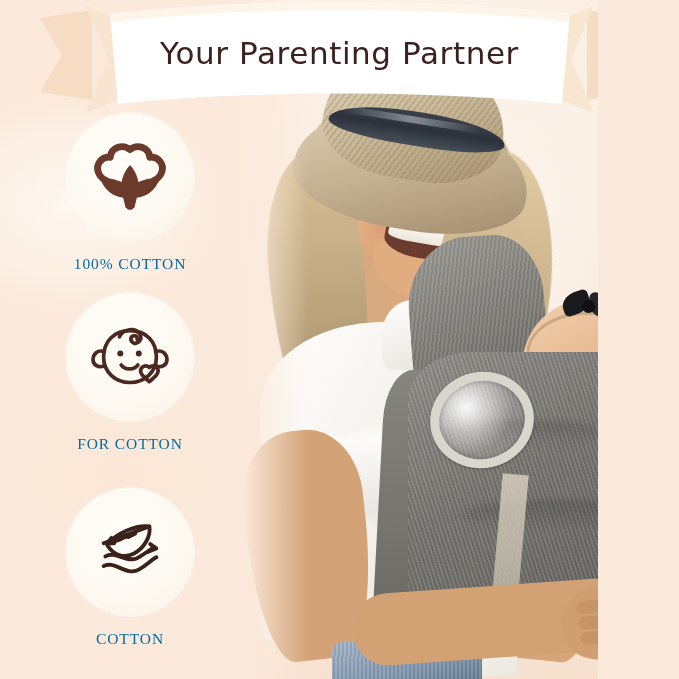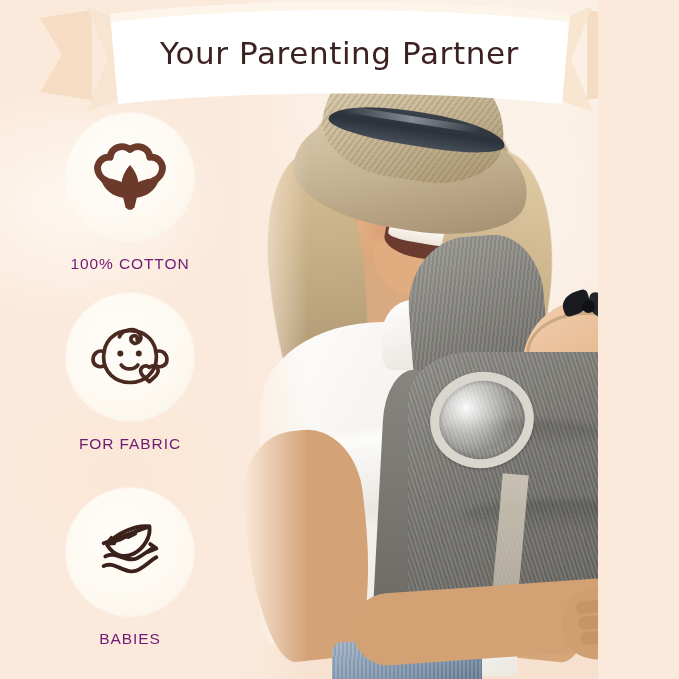--- a/index.html
+++ b/index.html
@@ -204,22 +204,22 @@
     font-family:"DejaVu Sans", sans-serif;
     font-size:31px;font-weight:400;color:#3b2220;letter-spacing:.6px;
     display:inline-block;transform:translateY(-6px);white-space:nowrap;}
 
   
   .feature{position:absolute;width:196px;text-align:center;left:32px;}
   .fcircle{width:128px;height:128px;border-radius:50%;margin:0 auto;
     background:radial-gradient(circle at 42% 36%, #fffdf9 0%, #fdf9f1 62%, #f9f1e4 100%);
     display:flex;align-items:center;justify-content:center;
     box-shadow:0 0 0 1px rgba(255,255,255,.4);}
-  .flabel{margin-top:13px;font-family:Liberation Sans, sans-serif;
-    font-size:15.5px;color:#701a75;letter-spacing:.9px;line-height:1.32;font-weight:400;}
+  .flabel{margin-top:13px;font-family:Liberation Serif, serif;
+    font-size:15.5px;color:#0369a1;letter-spacing:.9px;line-height:1.32;font-weight:400;}
   #feat1{top:113px;}
   #feat2{top:293px;}
   #feat3{top:488px;}
 </style>
 </head>
 <body>
 
 <div id="stage">
   <div class="wash"></div>
 
@@ -337,35 +337,35 @@
           <path d="M21,44 c-8,-3 -13,3 -13,9 c0,6 6,10 13,7"></path>
           <path d="M79,44 c8,-3 13,3 13,9 c0,6 -6,10 -13,7"></path>
           <path d="M40,59 c4,6 15,6 19,0"></path>
           <path d="M72,62 c4,-4 10,-1 10,4 c0,5 -7,9 -10,12 c-3,-3 -10,-7 -10,-12 c0,-5 6,-8 10,-4 z"></path>
         </g>
         <circle cx="39" cy="46" r="3.4" fill="#4a2a20"></circle>
         <circle cx="60" cy="46" r="3.4" fill="#4a2a20"></circle>
       </svg>
     </div>
     <div class="flabel">
-      <div>FOR FABRIC</div>
+      <div>FOR COTTON</div>
     </div>
   </div>
 
   <div class="feature" id="feat3">
     <div class="fcircle">
       <svg width="88" height="88" viewBox="0 0 100 100" aria-hidden="true">
         <g fill="none" stroke="#3a211b" stroke-width="4.4" stroke-linecap="round" stroke-linejoin="round">
           <path d="M24,42 c10,-14 34,-23 48,-21 c2,11 -6,25 -18,31 c-10,5 -22,3 -30,-10 z"></path>
           <path d="M20,40 l52,-19"></path>
           <path d="M28,40 l9,-4 M38,36 l8,-4 M48,33 l8,-4"></path>
           <path d="M22,55 c12,-7 24,8 36,2 c8,-4 14,-10 20,-12"></path>
           <path d="M20,66 c12,-7 26,12 40,4 c9,-5 14,-11 20,-14"></path>
           <path d="M70,50 l10,-4 l-7,-5"></path>
           <path d="M32,40 l-8,0 l5,-6"></path>
         </g>
       </svg>
     </div>
     <div class="flabel">
-      <div>BABIES</div>
+      <div>COTTON</div>
     </div>
   </div>
 </div>
 
 </body></html>

